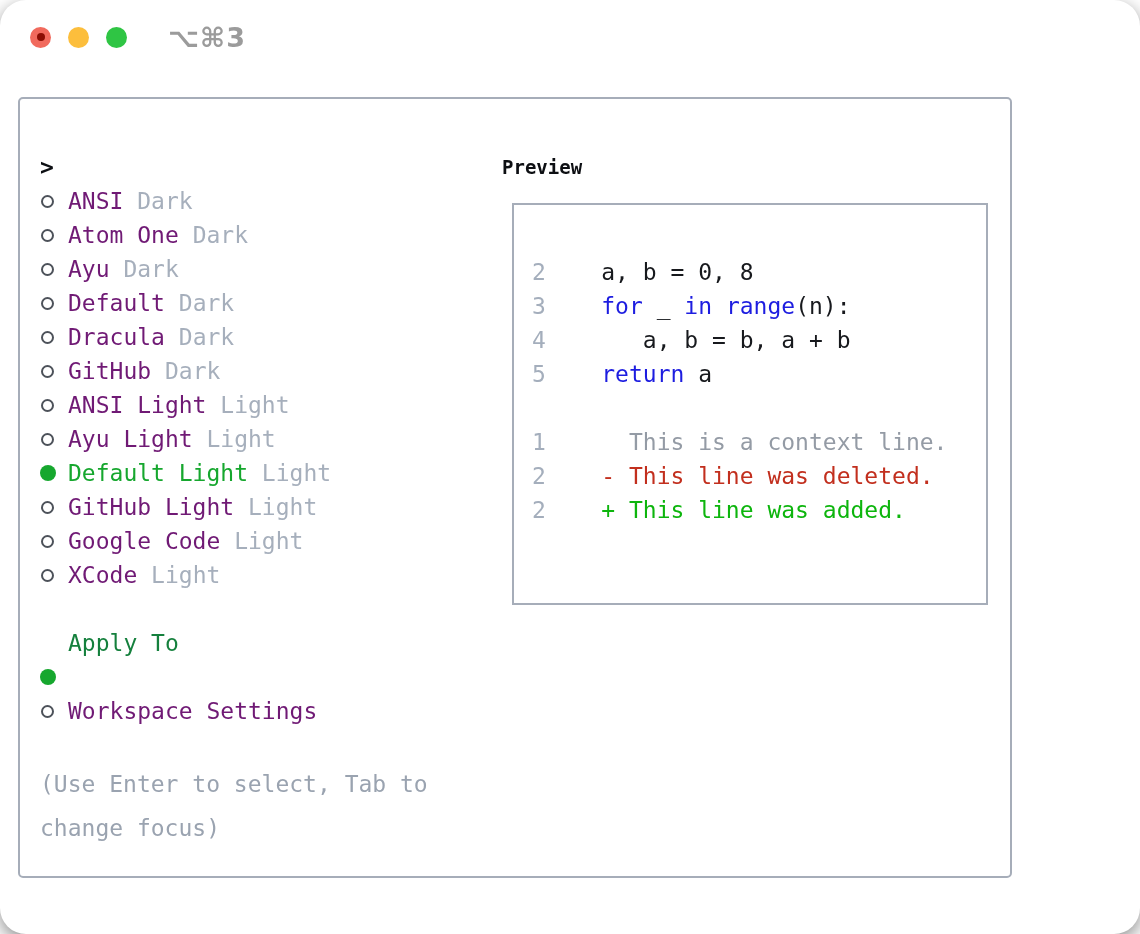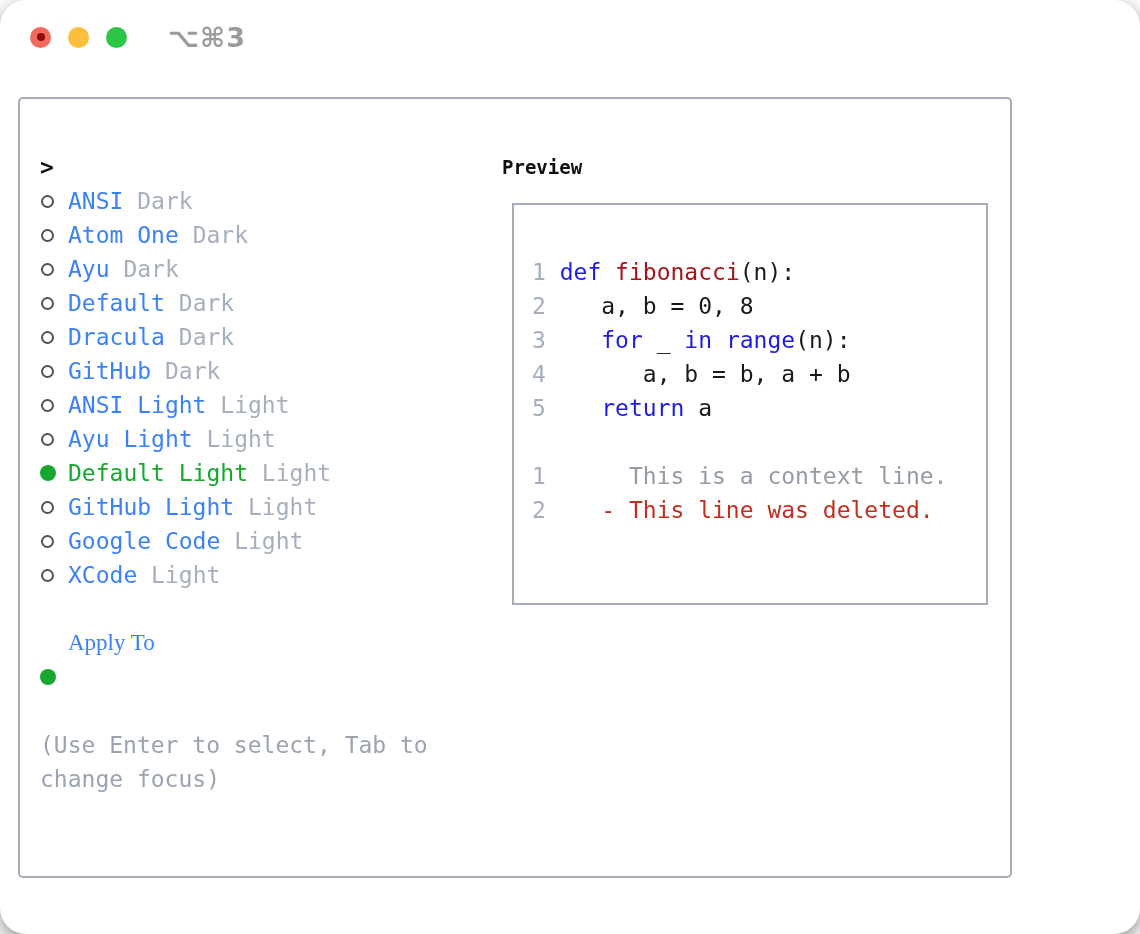--- a/index.html
+++ b/index.html
@@ -28,25 +28,25 @@
     border:2px solid #a6adb9; border-radius:5px; background:#ffffff; }
 
   
   .sidebar { position:absolute; left:20px; top:51px; width:440px; font-size:23px; }
   .row { height:34px; display:flex; align-items:center; white-space:pre; }
   .marker { width:28px; display:flex; align-items:center; justify-content:flex-start; flex:none; }
   .caret { font-weight:bold; color:#0d0f13; font-size:23px; }
   .radio { width:13px; height:13px; border-radius:50%; border:2.5px solid #4d525a; margin-left:1px; }
   .radio.sel { border:none; width:16px; height:16px; background:#16a72e; margin-left:0; }
   .hdr { font-weight:bold; color:#0d0f13; }
-  .item-name { color:#3b82f6; }
+  .item-name { color:#701a75; }
   .item-name.sel { color:#16a72e; }
   .variant { color:#a6afbc; }
-  .subhdr { color:#3b82f6;font-family:Liberation Serif, serif; }
-  .hint { margin-top:0; color:#9aa3b0; width:434px; white-space:normal; line-height:34px; font-size:23px; }
+  .subhdr { color:#15803d; }
+  .hint { margin-top:0; color:#9aa3b0; width:434px; white-space:normal; line-height:44px; font-size:23px; }
   .spacer { height:34px; }
 
   
   .preview-label { position:absolute; left:482px; top:51px; height:34px; display:flex; align-items:center;
     font-size:19px; font-weight:bold; color:#0d0f13; }
   .preview-box { position:absolute; left:492px; top:104px; width:476px; height:402px;
     border:2px solid #a6adb9; background:#ffffff; }
   .code { padding:50px 0 0 18px; font-size:23px; line-height:34px; }
   .cl { white-space:pre; height:34px; }
   .num { color:#a4aebc; }
@@ -89,34 +89,35 @@
           <div class="row"><span class="marker"><span class="radio"></span></span><span class="item-name">Google Code</span><span class="variant"> Light</span></div>
           <div class="row"><span class="marker"><span class="radio"></span></span><span class="item-name">XCode</span><span class="variant"> Light</span></div>
         </div>
       <div class="spacer"></div>
       <div class="row">
         <span class="marker"></span>
         <span class="subhdr">Apply To</span>
       </div>
       <div id="apply-list">
           <div class="row"><span class="marker"><span class="radio sel"></span></span></div>
+          <div class="row"><span class="marker"><span class="radio"></span></span><span class="item-name">Workspace Settings</span></div>
         </div>
       <div class="spacer"></div>
       <div class="hint">(Use Enter to select, Tab to change focus)</div>
     </div>
 
     <div class="preview-label">Preview</div>
 
     <div class="preview-box">
       <div class="code" id="code-area">
-          <div class="cl"><span class="num">1 </span><span class="kw">def</span><span class="plain"> </span><span class="fn">fibonacci</span><span class="plain">(n):</span></div>
           <div class="cl"><span class="num">2 </span><span class="plain">   a, b = 0, 8</span></div>
           <div class="cl"><span class="num">3 </span><span class="plain">   </span><span class="kw">for</span><span class="plain"> _ </span><span class="kw">in</span><span class="plain"> </span><span class="kw">range</span><span class="plain">(n):</span></div>
           <div class="cl"><span class="num">4 </span><span class="plain">      a, b = b, a + b</span></div>
           <div class="cl"><span class="num">5 </span><span class="plain">   </span><span class="kw">return</span><span class="plain"> a</span></div>
           <div class="cl"></div>
           <div class="cl"><span class="num">1</span><span class="ctx">      This is a context line.</span></div>
           <div class="cl"><span class="num">2</span><span class="plain">    </span><span class="del">- This line was deleted.</span></div>
+          <div class="cl"><span class="num">2</span><span class="plain">    </span><span class="add">+ This line was added.</span></div>
         </div>
     </div>
 
   </div>
 </div>
 
 </body></html>

